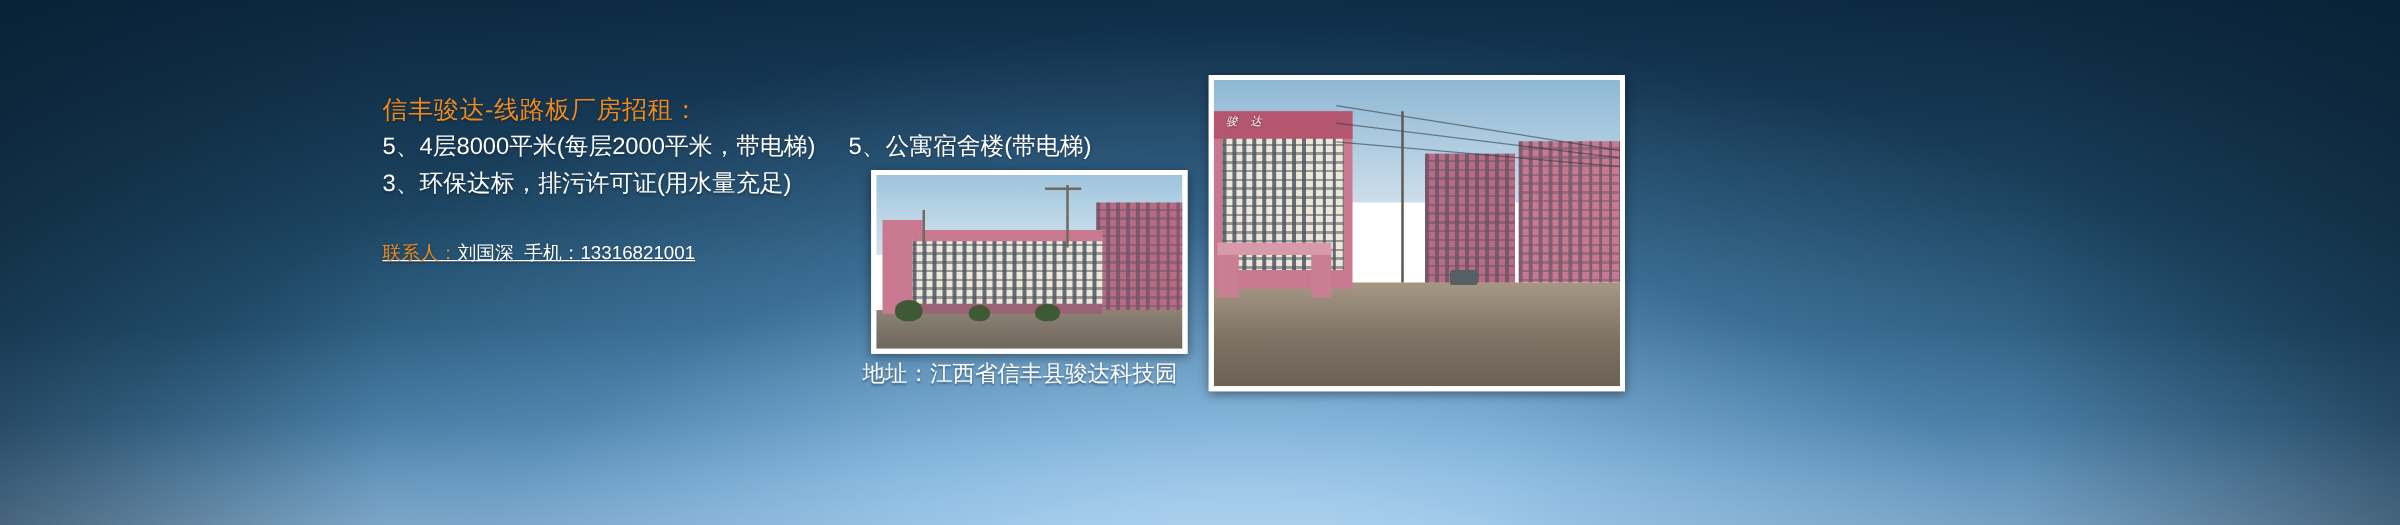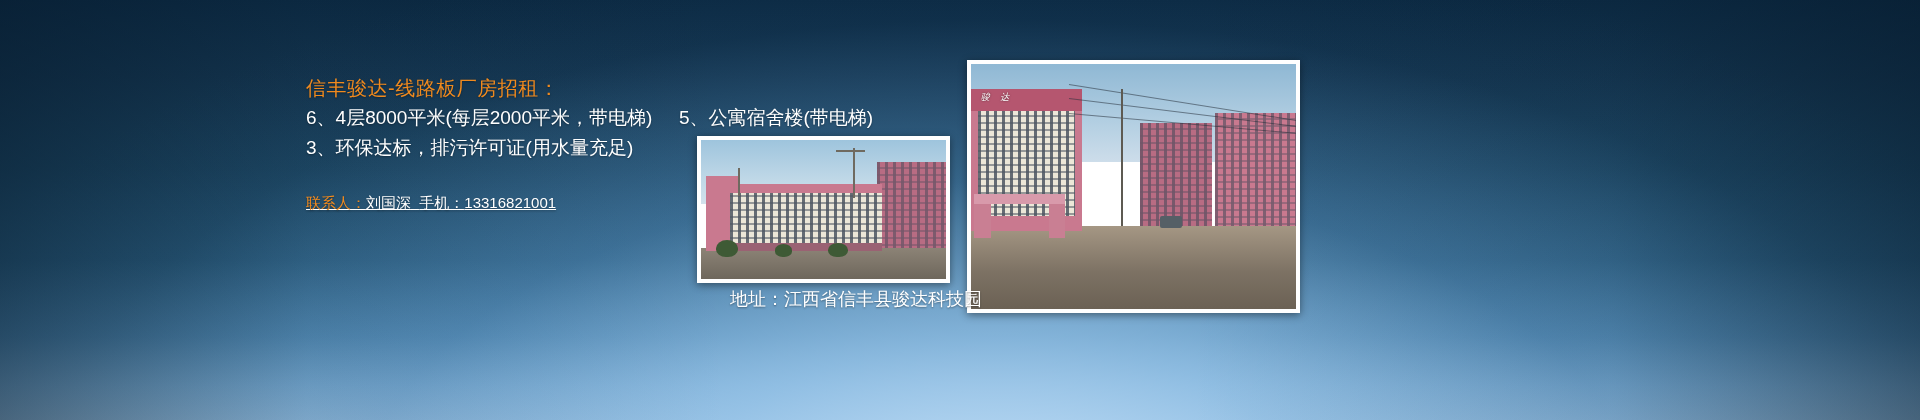--- a/index.html
+++ b/index.html
@@ -142,42 +142,42 @@
     font-size: 9px;
     letter-spacing: 4px;
     text-shadow: 0 0 2px rgba(0,0,0,0.6);
     white-space: nowrap;
     font-style: italic;
   }
 
   
   #address-caption {
     position: absolute;
-    left: 730px;
+    left: 690px;
     top: 286px;
     color: #ffffff;
     font-size: 18px;
     line-height: 26px;
     white-space: nowrap;
     text-shadow: 0 1px 2px rgba(0,0,0,0.4);
   }
 </style>
 </head>
 <body>
 
 <div id="banner">
 
   <div id="vignette"></div>
 
   <div id="text-block">
 
     <div class="headline">信丰骏达-线路板厂房招租：</div>
 
     <div class="bullet">
-      <span>6、4层8000平米(每层2000平米，带电梯)</span>
+      <span>5、4层8000平米(每层2000平米，带电梯)</span>
       <span class="gap"></span>
       <span>5、公寓宿舍楼(带电梯)</span>
     </div>
 
     <div class="bullet">3、环保达标，排污许可证(用水量充足)</div>
 
   </div>
 
   <div id="contact-block">
     <div class="contact-line">

